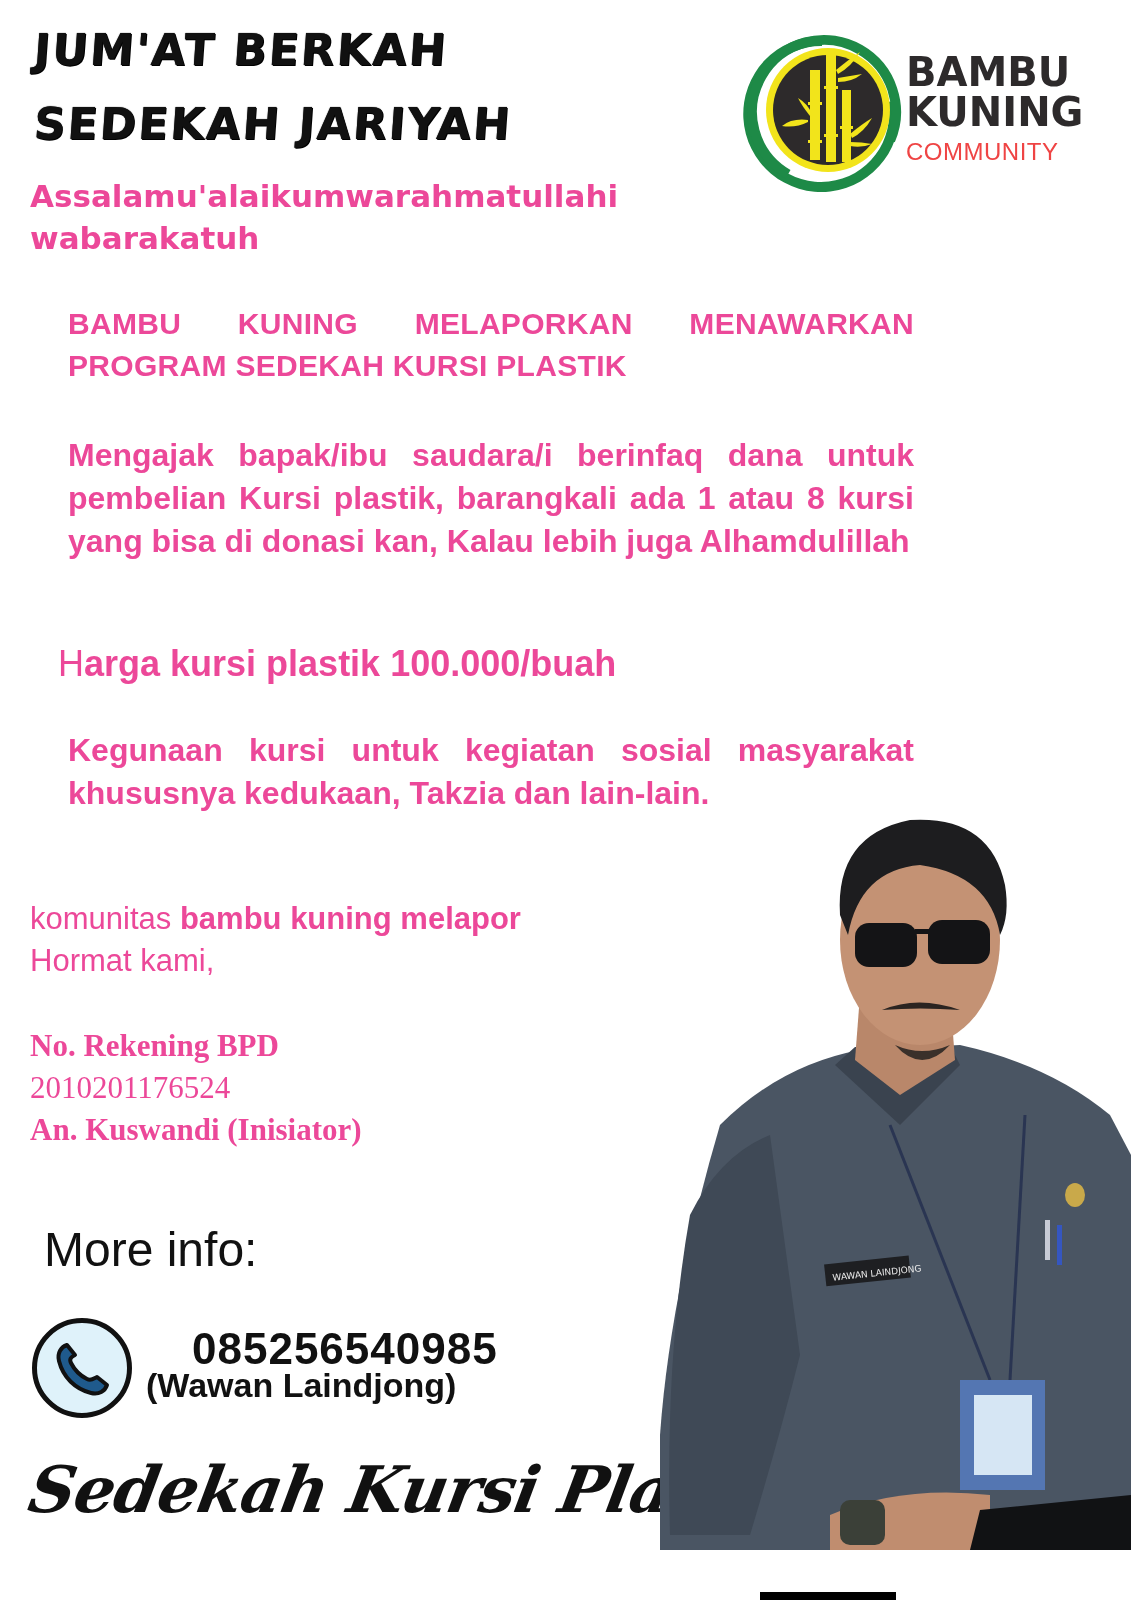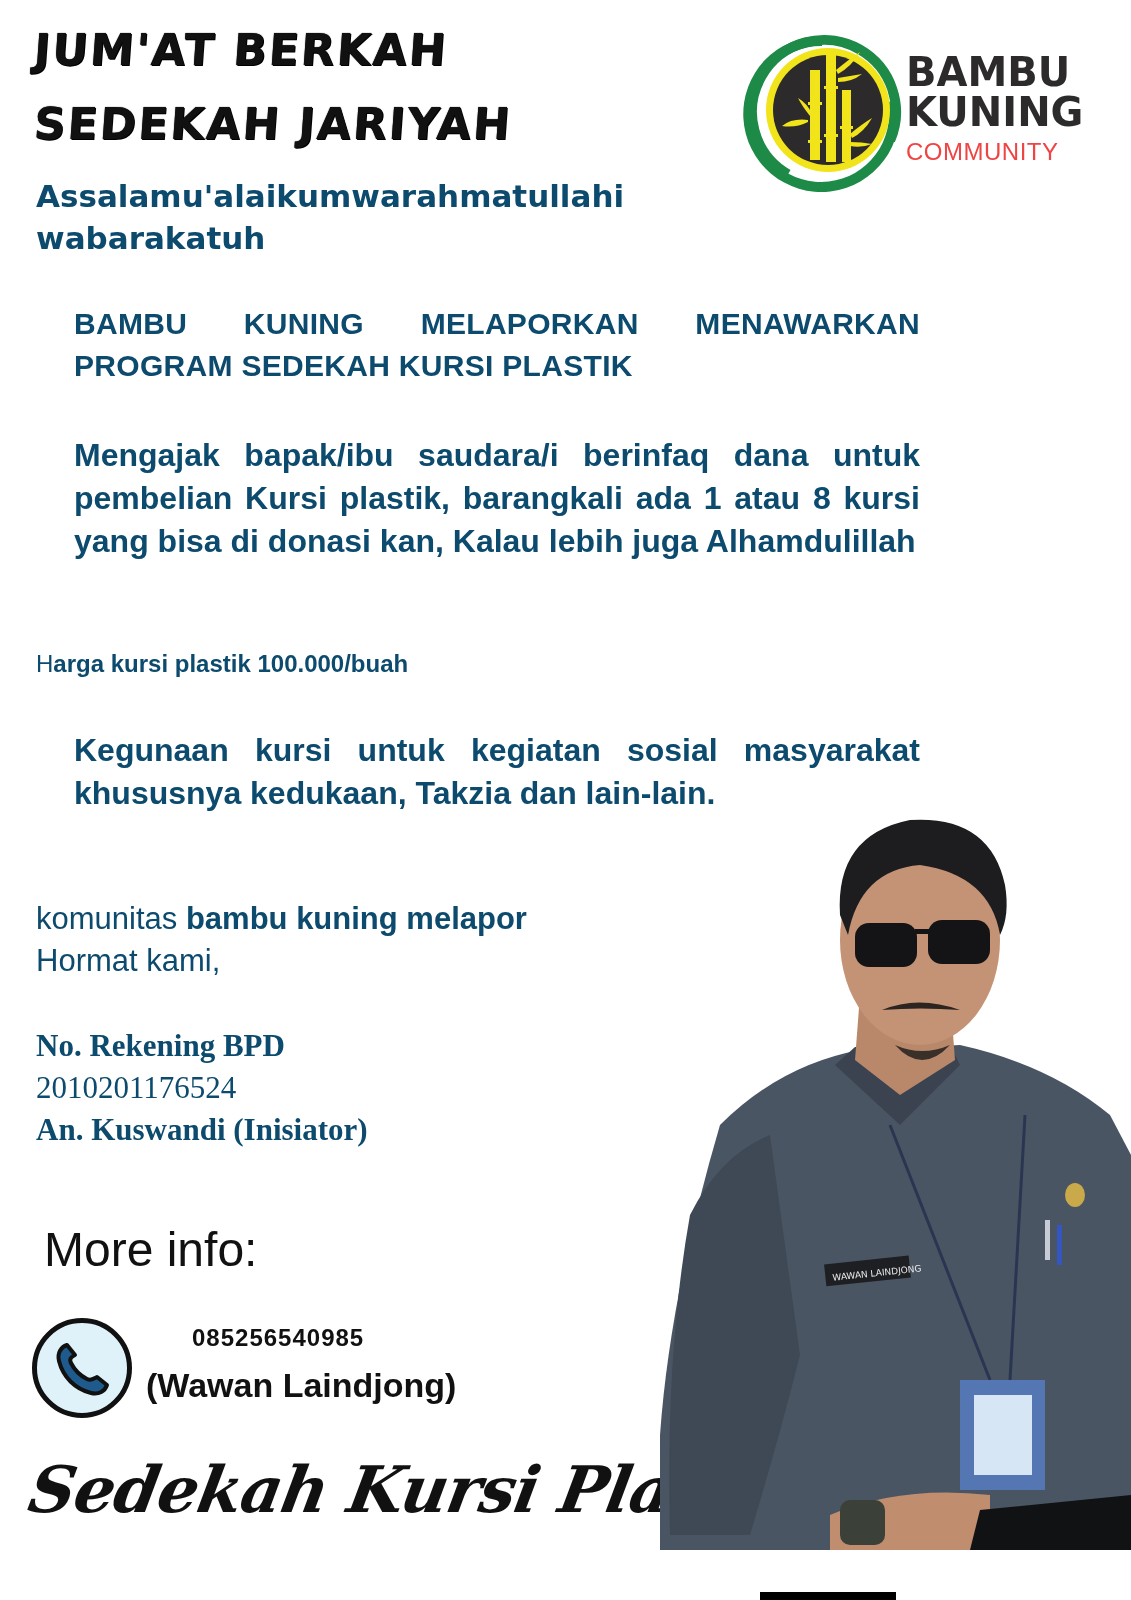--- a/index.html
+++ b/index.html
@@ -4,40 +4,40 @@
   <style>
     html, body { margin:0; padding:0; background:#ffffff; }
     body { width:1131px; height:1600px; position:relative; overflow:hidden; font-family:"DejaVu Sans", sans-serif; color:#111; }
     .abs { position:absolute; }
 
     
     .headline { left:34px; font-family:"DejaVu Sans", sans-serif; font-weight:900; font-size:44px; letter-spacing:2px; color:#111; transform:skewX(-4deg); text-shadow:0 0 1px #000, 1px 1px 0 #000; }
     #hl1 { top:24px; }
     #hl2 { top:98px; }
 
-    .body-text { left:36px; width:846px; font-size:31px; line-height:42px; color:#0c4a6e; }
+    .body-text { left:30px; width:846px; font-size:31px; line-height:42px; color:#ec4899; }
     .bold { font-weight:bold; }
     .justify { text-align:justify; text-align-last:left;margin-left:38px; }
 
     #greeting { top:175px; font-weight:600; font-size:31px; line-height:42px; }
     #announce { top:303px; font-weight:bold; font-size:30px; line-height:42px; letter-spacing:0.3px; font-family:"Liberation Sans", sans-serif; }
     #invite { top:434px; font-weight:bold; font-size:32px; line-height:43px; font-family:"Liberation Sans", sans-serif; }
-    #price { top:643px; font-size:24px; line-height:42px; font-family:"Liberation Sans", sans-serif; }
+    #price { top:643px; font-size:36px; line-height:42px; font-family:"Liberation Sans", sans-serif;margin-left:28px; }
     #price .h { font-weight:normal; }
     #price .rest { font-weight:bold; }
     #usage { top:729px; font-weight:bold; font-size:32px; line-height:43px; font-family:"Liberation Sans", sans-serif; }
     #regards { top:898px; font-size:31px; line-height:42px; font-family:"Liberation Sans", sans-serif; }
     #account { top:1025px; font-size:31px; line-height:42px; font-family:Liberation Serif, serif; }
 
     #more-info { left:44px; top:1222px; font-size:48px; font-family:"Liberation Sans", sans-serif; color:#111;text-align:right; }
 
     #phone-block { left:32px; top:1318px; width:520px; height:110px; }
     #phone-icon { position:absolute; left:0; top:0; width:100px; height:100px; border-radius:50%; border:5px solid #111; background:#dff2fa; box-sizing:border-box; }
     #phone-icon svg { position:absolute; left:16px; top:16px; }
-    #phone-number { position:absolute; left:160px; top:6px; font-size:24px; font-weight:bold; letter-spacing:1px; font-family:"Liberation Sans", sans-serif; }
+    #phone-number { position:absolute; left:160px; top:6px; font-size:44px; font-weight:bold; letter-spacing:1px; font-family:"Liberation Sans", sans-serif; }
     #phone-name { position:absolute; left:114px; top:48px; font-size:34px; font-weight:bold; font-family:"Liberation Sans", sans-serif; }
 
     #script-title { left:30px; top:1452px; font-family:"DejaVu Serif", serif; font-style:italic; font-weight:bold; font-size:64px; letter-spacing:-1px; transform:skewX(-10deg); color:#111; }
 
     
     #logo { left:738px; top:30px; width:335px; height:170px; }
     #logo-text { position:absolute; left:168px; top:22px; }
     #logo-line1, #logo-line2 { display:block; font-family:"DejaVu Sans", sans-serif; font-weight:900; font-size:40px; line-height:40px; color:#2d2a2b; letter-spacing:0px; }
     #logo-line3 { display:block; font-family:"Liberation Sans", sans-serif; font-size:24px; color:#ef4444; letter-spacing:0.5px; margin-top:6px; }
 

